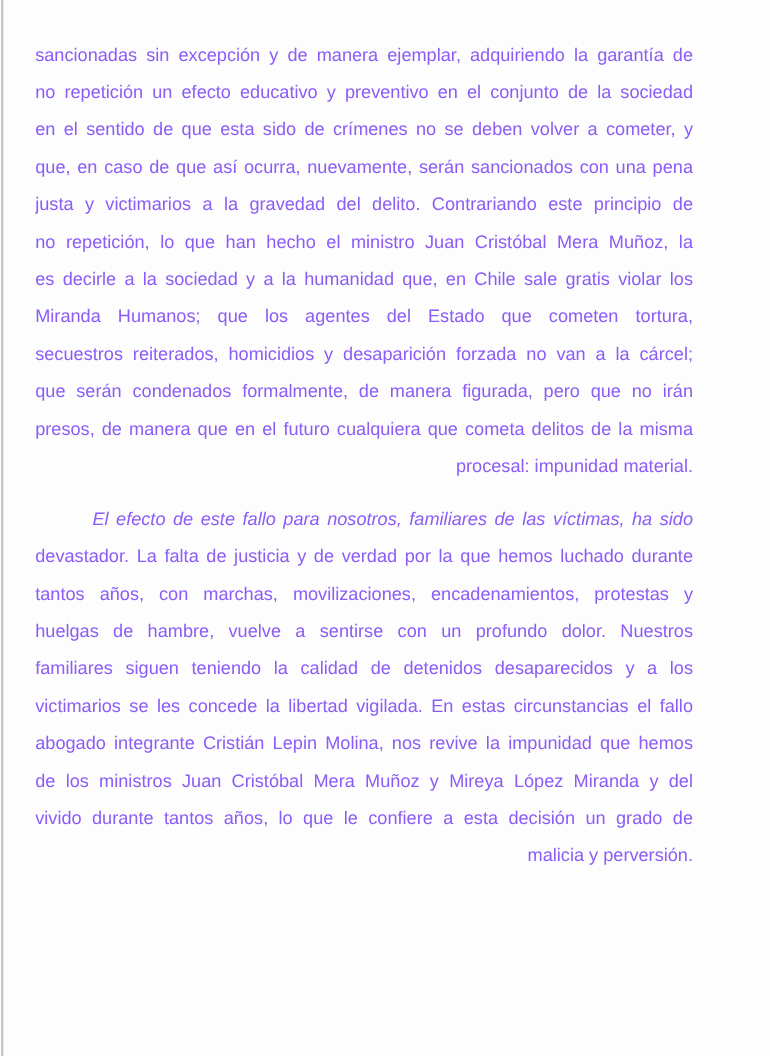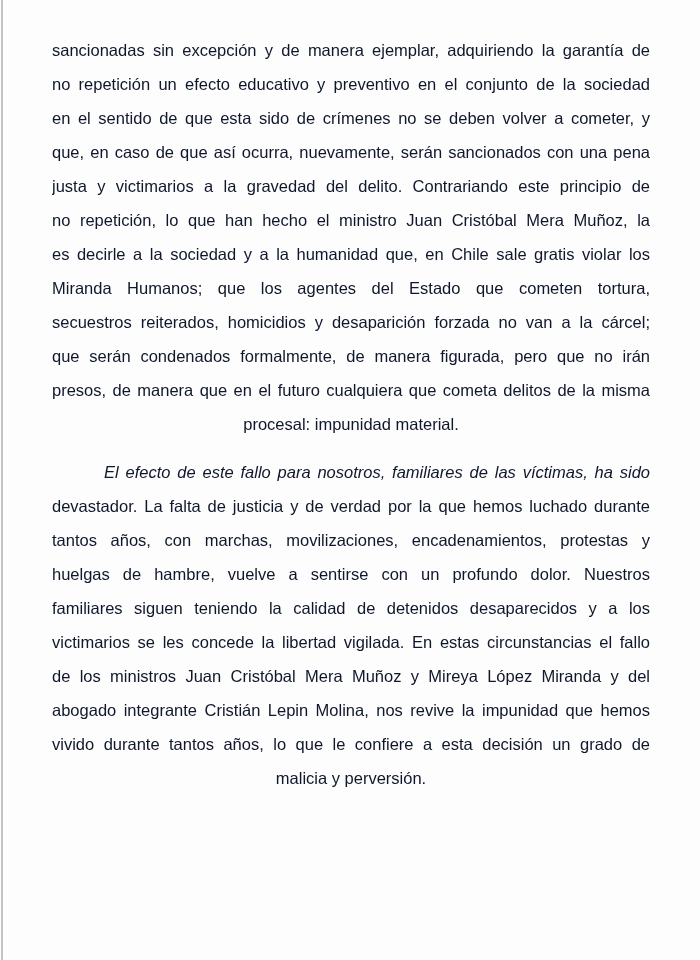--- a/index.html
+++ b/index.html
@@ -18,24 +18,24 @@
   .page-edge {
     position: absolute;
     left: 1px;
     top: 0;
     width: 2px;
     height: 960px;
     background: #c3c3c3;
   }
   .content {
     position: absolute;
-    left: 52px;
+    left: 32px;
     top: 33px;
     width: 598px;
-    color: #0f172a;
+    color: #8b5cf6;
     font-size: 16.5px;
     line-height: 34px;
     letter-spacing: 0px;
   }
   .paragraph {
     margin: 0;
   }
   .paragraph + .paragraph {
     margin-top: 14px;
   }
@@ -45,21 +45,21 @@
     text-align: justify;
   }
   
   .text-line.justified::after {
     content: "";
     display: inline-block;
     width: 100%;
     height: 0;
   }
   .text-line.last-line {
-    text-align: center;
+    text-align: right;
   }
   .text-line.indented {
     text-indent: 52px;
     font-style: italic;
   }
 </style>
 </head>
 <body>
 
 <div class="page">
@@ -79,19 +79,19 @@
         <div class="text-line justified">presos, de manera que en el futuro cualquiera que cometa delitos de la misma</div>
         <div class="text-line last-line">procesal: impunidad material.</div>
       </div>
       <div class="paragraph">
         <div class="text-line justified indented">El efecto de este fallo para nosotros, familiares de las víctimas, ha sido</div>
         <div class="text-line justified">devastador. La falta de justicia y de verdad por la que hemos luchado durante</div>
         <div class="text-line justified">tantos años, con marchas, movilizaciones, encadenamientos, protestas y</div>
         <div class="text-line justified">huelgas de hambre, vuelve a sentirse con un profundo dolor.  Nuestros</div>
         <div class="text-line justified">familiares siguen teniendo la calidad de detenidos desaparecidos y a los</div>
         <div class="text-line justified">victimarios se les concede la libertad vigilada. En estas circunstancias el fallo</div>
+        <div class="text-line justified">abogado integrante Cristián Lepin Molina, nos revive la impunidad que hemos</div>
         <div class="text-line justified">de los ministros Juan Cristóbal Mera Muñoz y Mireya López Miranda y del</div>
-        <div class="text-line justified">abogado integrante Cristián Lepin Molina, nos revive la impunidad que hemos</div>
         <div class="text-line justified">vivido durante tantos años, lo que le confiere a esta decisión un grado de</div>
         <div class="text-line last-line">malicia y perversión.</div>
       </div>
     </div>
 </div>
 
 </body></html>

